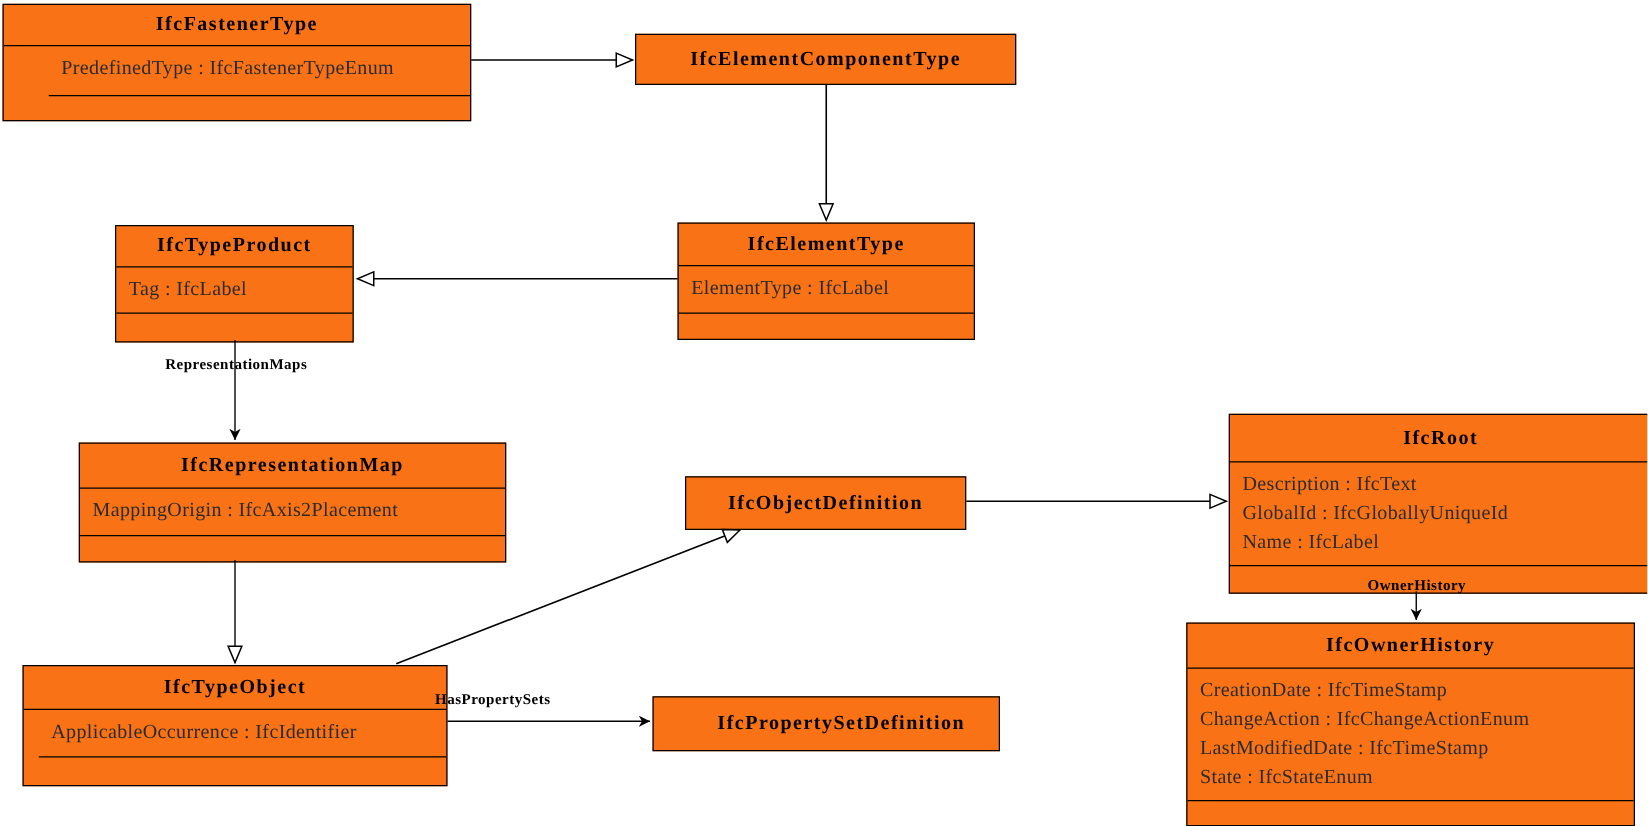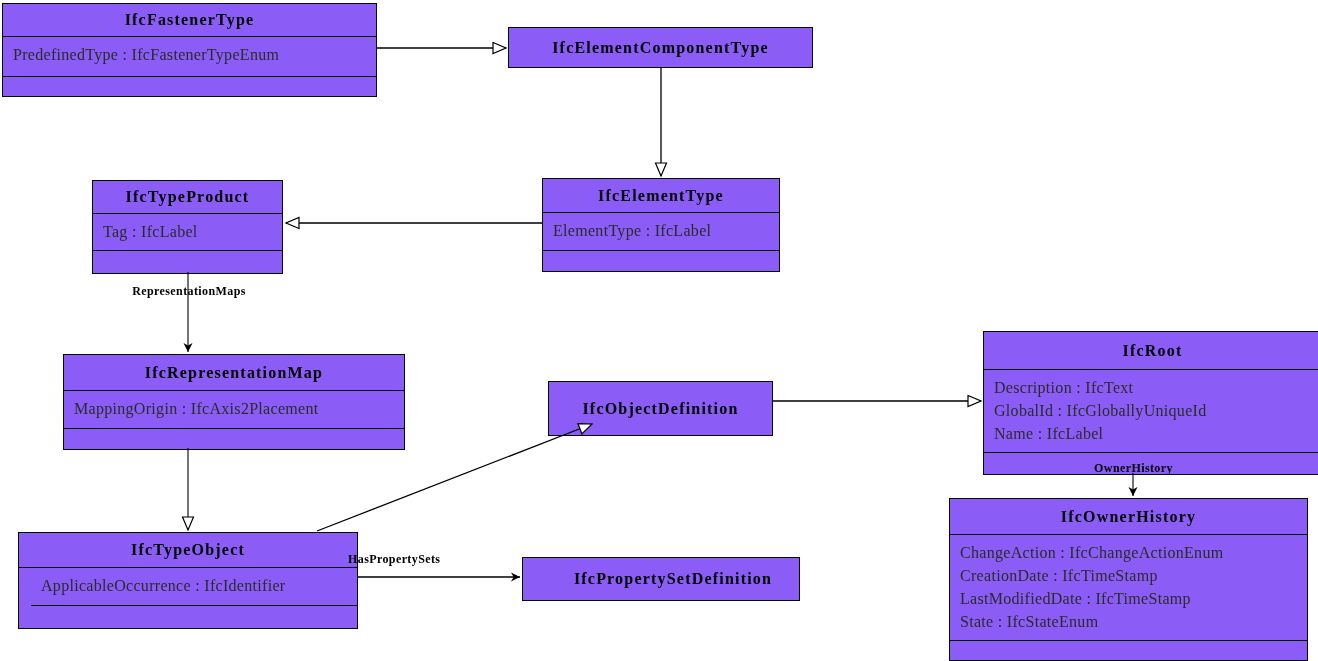--- a/index.html
+++ b/index.html
@@ -12,21 +12,21 @@
     overflow: hidden;
   }
   svg.edge-layer {
     position: absolute;
     left: 0; top: 0;
     width: 1318px; height: 661px;
     z-index: 2;
   }
   .uml-class {
     position: absolute;
-    background: #8b5cf6;
+    background: #f97316;
     border: 1px solid #000;
     box-sizing: border-box;
     z-index: 1;
   }
   .cmp-title {
     display: flex;
     align-items: center;
     justify-content: center;
     font-weight: bold;
     font-size: 16px;
@@ -80,21 +80,21 @@
     <line x1="188" y1="272" x2="188" y2="352" stroke="#000" stroke-width="1.1" marker-end="url(#vee)"></line>
     <line x1="188" y1="448" x2="188" y2="530" stroke="#000" stroke-width="1.1" marker-end="url(#tri)"></line>
     <line x1="317" y1="531" x2="592" y2="424" stroke="#000" stroke-width="1.3" marker-end="url(#tri)"></line>
     <line x1="773" y1="401" x2="981" y2="401" stroke="#000" stroke-width="1.3" marker-end="url(#tri)"></line>
     <line x1="1133" y1="473" x2="1133" y2="496" stroke="#000" stroke-width="1.1" marker-end="url(#vee)"></line>
     <line x1="358" y1="577" x2="520" y2="577" stroke="#000" stroke-width="1.3" marker-end="url(#vee)"></line>
   </svg>
 
   <div class="uml-class" style="left:2px; top:3px; width:375px;">
     <div class="cmp-title" style="height:33px;">IfcFastenerType</div>
-    <div class="cmp-attrs" style="height:40px;">
+    <div class="cmp-attrs" style="height:40px;margin-left:36px;">
       <div>PredefinedType : IfcFastenerTypeEnum</div>
     </div>
     <div class="cmp-empty" style="height:19px;"></div>
   </div>
 
   <div class="uml-class single" style="left:508px; top:27px; width:305px; height:41px;">
     <div class="cmp-title">IfcElementComponentType</div>
   </div>
 
   <div class="uml-class" style="left:542px; top:178px; width:238px;">
@@ -114,21 +114,21 @@
   </div>
 
   <div class="uml-class" style="left:18px; top:354px; width:342px;margin-left:45px;">
     <div class="cmp-title" style="height:36px;">IfcRepresentationMap</div>
     <div class="cmp-attrs" style="height:38px;">
       <div>MappingOrigin : IfcAxis2Placement</div>
     </div>
     <div class="cmp-empty" style="height:20px;"></div>
   </div>
 
-  <div class="uml-class single" style="left:548px; top:381px; width:225px; height:55px;">
+  <div class="uml-class single" style="left:548px; top:381px; width:225px; height:43px;">
     <div class="cmp-title">IfcObjectDefinition</div>
   </div>
 
   <div class="uml-class" style="left:983px; top:331px; width:339px;">
     <div class="cmp-title" style="height:38px;">IfcRoot</div>
     <div class="cmp-attrs" style="height:83px;">
       <div>Description : IfcText</div>
       <div>GlobalId : IfcGloballyUniqueId</div>
       <div>Name : IfcLabel</div>
     </div>
@@ -143,22 +143,22 @@
     <div class="cmp-empty" style="height:22px;"></div>
   </div>
 
   <div class="uml-class single" style="left:522px; top:557px; width:278px; height:44px;padding-left:24px;">
     <div class="cmp-title">IfcPropertySetDefinition</div>
   </div>
 
   <div class="uml-class" style="left:949px; top:498px; width:359px;">
     <div class="cmp-title" style="height:36px;">IfcOwnerHistory</div>
     <div class="cmp-attrs" style="height:106px;">
+      <div>CreationDate : IfcTimeStamp</div>
       <div>ChangeAction : IfcChangeActionEnum</div>
-      <div>CreationDate : IfcTimeStamp</div>
       <div>LastModifiedDate : IfcTimeStamp</div>
       <div>State : IfcStateEnum</div>
     </div>
     <div class="cmp-empty" style="height:19px;"></div>
   </div>
 
   <div class="edge-label centered" style="left:94px; top:284px; width:190px;">RepresentationMaps</div>
   <div class="edge-label centered" style="left:1070px; top:461px; width:127px;">OwnerHistory</div>
   <div class="edge-label" style="left:348px; top:552px;">HasPropertySets</div>
 

